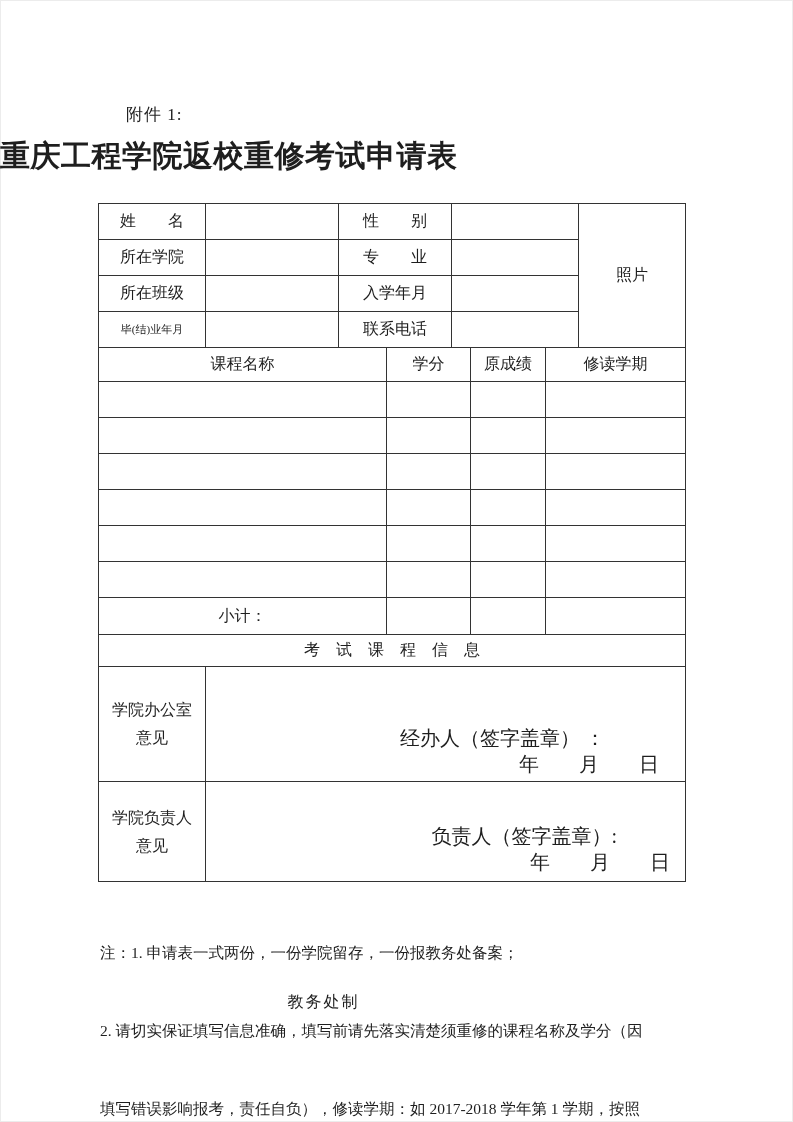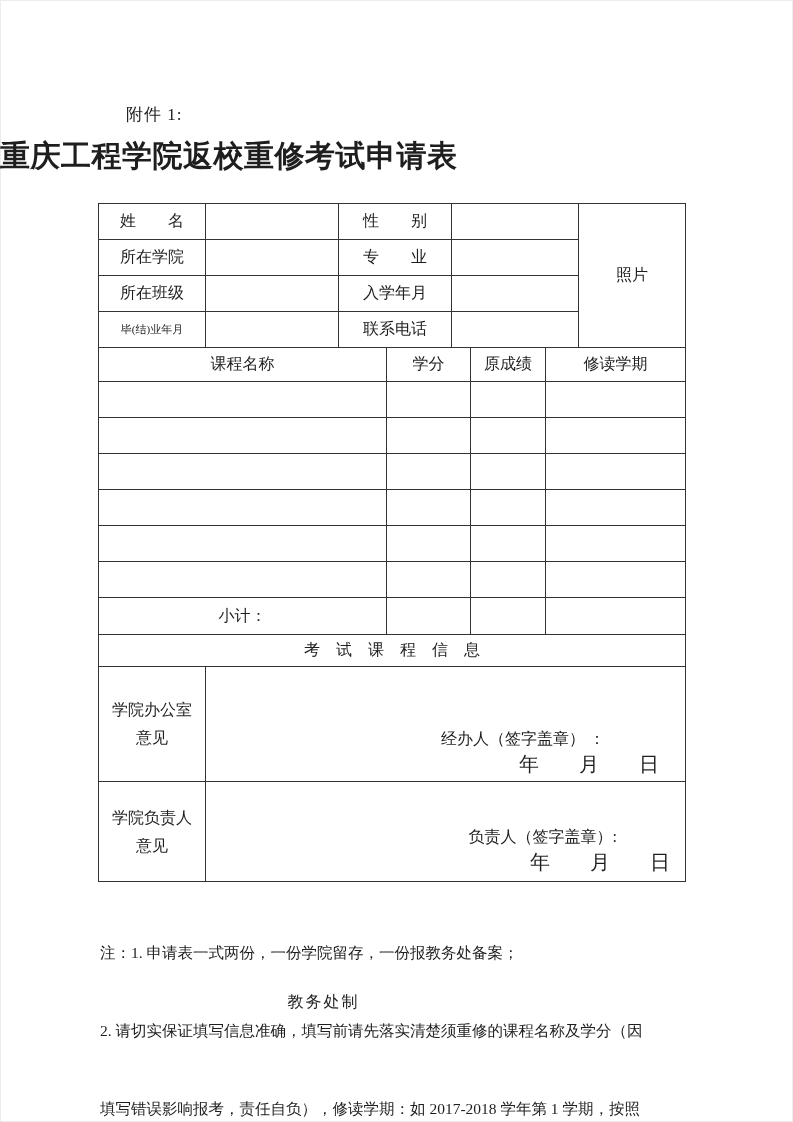--- a/index.html
+++ b/index.html
@@ -37,21 +37,21 @@
   .sec-course td{height:35px;}
   .sec-course tr.hdr td{height:33px;}
   .sec-course tr.subtotal td{height:36px;}
   
   .sec-approve td{height:114px;}
   .sec-approve tr.director td{height:99px;}
   .sec-approve td.op-label{font-size:16px;line-height:28px;margin-top:28px;}
   .sec-approve td.op-body{
     vertical-align:bottom;text-align:right;
   }
-  .sec-approve .sign-line{line-height:27px;font-size:16px;}
+  .sec-approve .sign-line{line-height:27px;font-size:20px;}
   .sec-approve .date-line{line-height:25px;font-size:20px;}
   .office .sign-line{padding-right:80px;}
   .office .date-line{padding-right:26px;padding-bottom:4px;}
   .director .sign-line{padding-right:68px;}
   .director .date-line{padding-right:15px;padding-bottom:6px;}
   
   .notes{
     position:absolute;left:100px;top:888px;width:620px;
     font-size:15.5px;line-height:26px;white-space:pre;
   }

